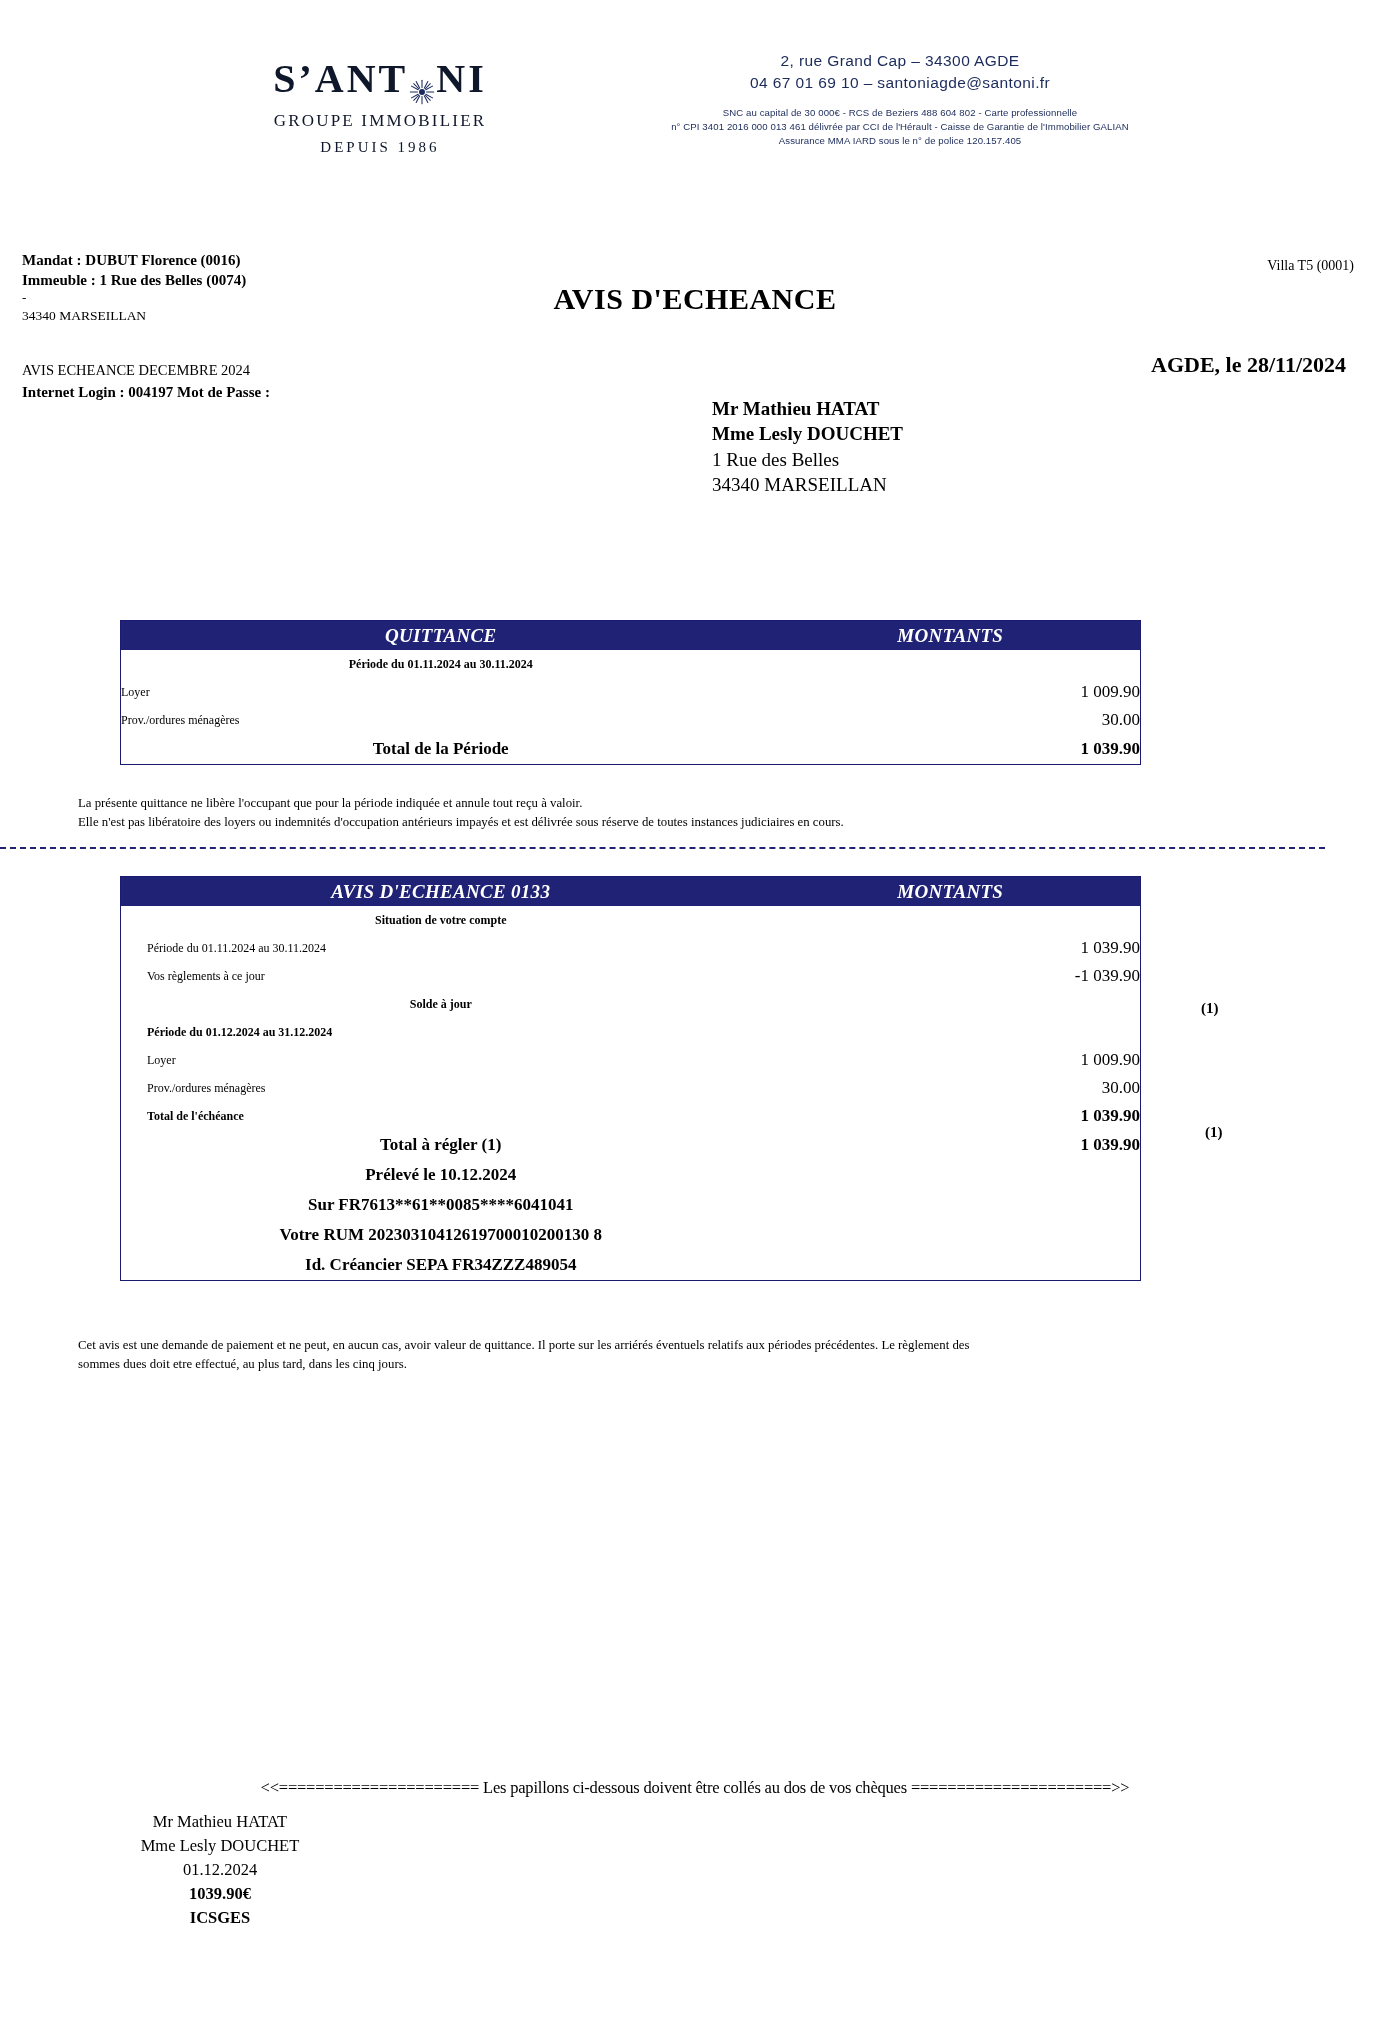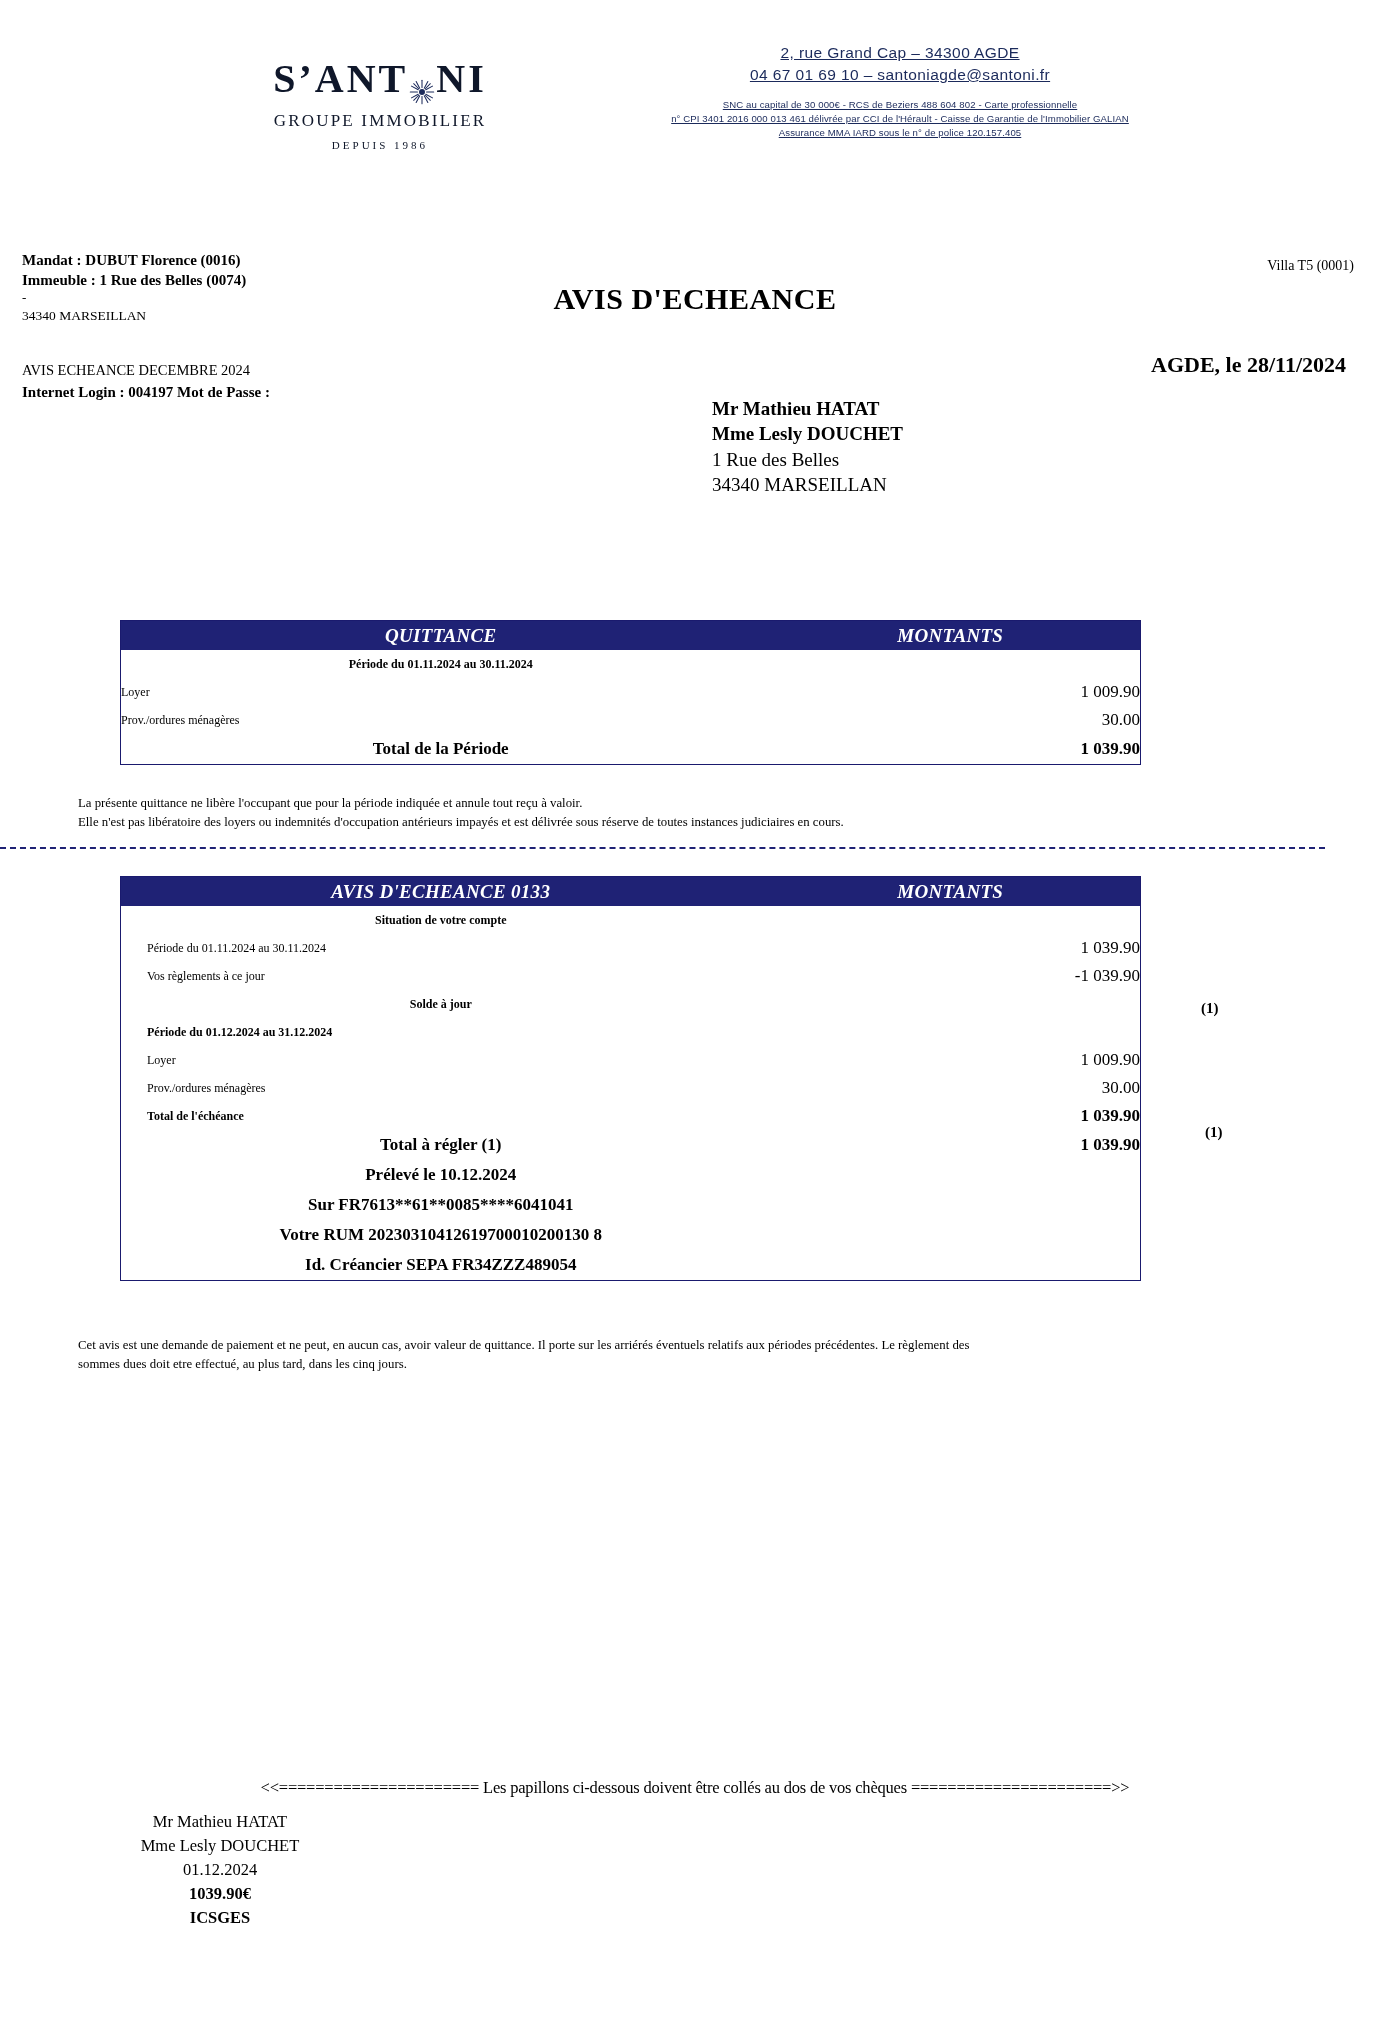--- a/index.html
+++ b/index.html
@@ -50,33 +50,32 @@
     position: relative;
     top: 2px;
   }
   .logo-sub {
     font-size: 17px;
     letter-spacing: 2.2px;
     margin-top: 9px;
     font-weight: normal;
   }
   .logo-since {
-    font-size: 11px;
+    font-size: 15px;
     letter-spacing: 3px;
     margin-top: 8px;
   }
   .company-info {
     position: absolute;
     left: 640px;
-    top: 4px;
+    top: 12px;
     width: 520px;
     text-align: center;
     color: #1b2a5b;
     font-family: "Liberation Sans", sans-serif;
-    text-decoration: underline;
   }
   .company-info .line1 {
     font-size: 15.5px;
     letter-spacing: 0.4px;
     margin-bottom: 4px;
   }
   .company-info .line2 {
     font-size: 15.5px;
     letter-spacing: 0.4px;
     margin-bottom: 14px;

